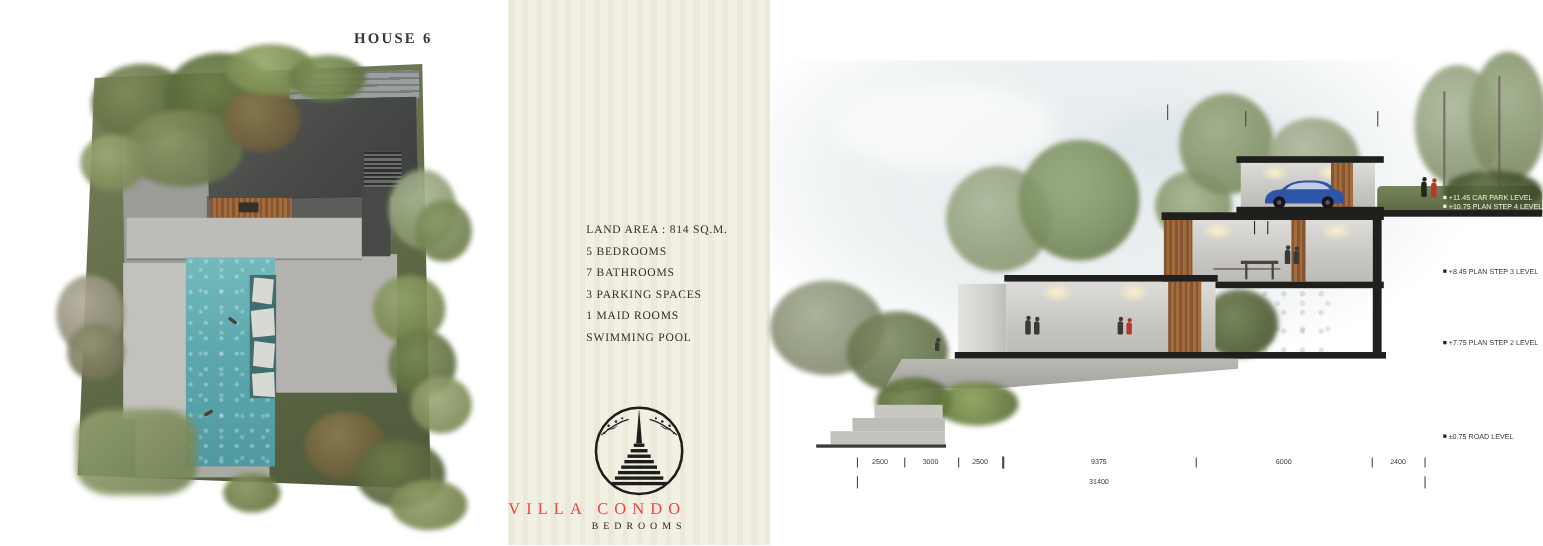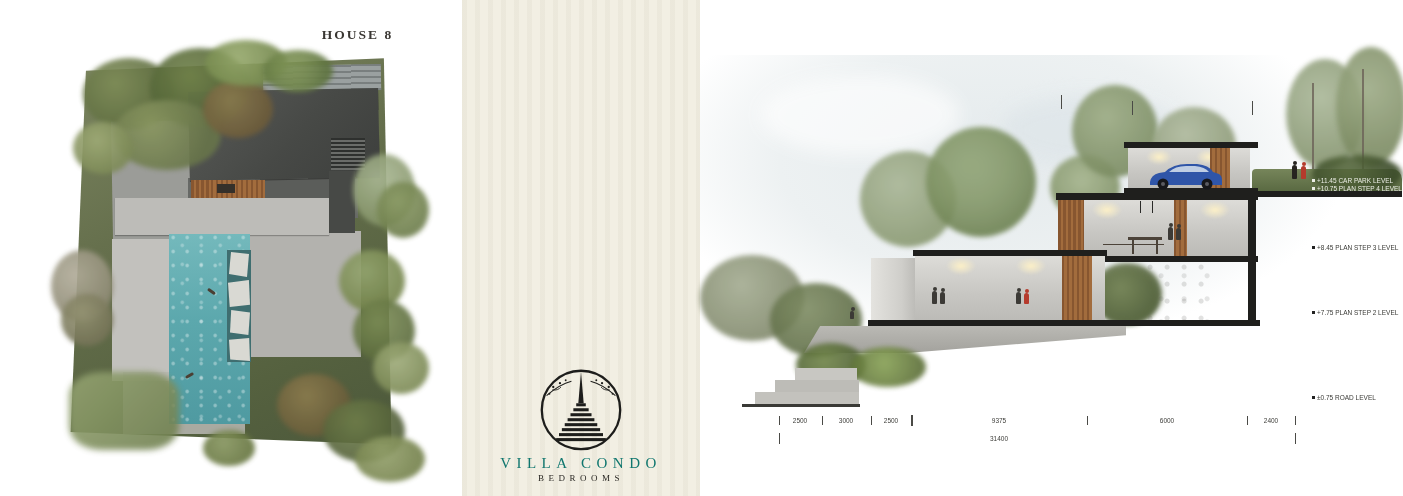--- a/index.html
+++ b/index.html
@@ -25,22 +25,22 @@
 
   
   .band{left:462px;top:0;width:238px;height:496px;background:#f2efe3;
         background-image:repeating-linear-gradient(90deg,rgba(120,110,80,.05) 0 5px,rgba(0,0,0,0) 5px 13px);}
   .ov-head{left:462px;top:172px;width:238px;text-align:center;font-size:12.5px;font-weight:bold;
            letter-spacing:3px;color:#262420;}
   .orn{font-family:"DejaVu Sans", sans-serif;font-size:13px;font-weight:bold;letter-spacing:0;vertical-align:-1px;}
   .specs{left:533px;top:204px;width:160px;font-size:10.5px;letter-spacing:.7px;color:#33302b;}
   .specs div{margin-bottom:8.6px;}
   .logo-wrap{left:462px;top:365px;width:238px;text-align:center;}
-  .brand-name{left:462px;top:455px;width:238px;text-align:center;font-size:15px;
-              letter-spacing:5.5px;color:#0f766e;}
+  .brand-name{left:462px;top:455px;width:238px;text-align:left;font-size:15px;
+              letter-spacing:5.5px;color:#ef4444;}
   .brand-country{left:462px;top:473px;width:238px;text-align:center;font-size:9px;
                  letter-spacing:4.5px;color:#2a2824;}
 
   
   .sect{left:700px;top:55px;width:703px;height:420px;}
   .slab{position:absolute;background:#1f1f1d;}
   .interior{position:absolute;background:linear-gradient(180deg,#dddcd8 0%,#c7c6c2 60%,#bcbbb7 100%);}
   .glow{position:absolute;border-radius:50%;background:radial-gradient(closest-side,rgba(255,242,198,.95),rgba(255,242,198,0));filter:blur(1px);}
   .wood{position:absolute;background:repeating-linear-gradient(90deg,#875630 0 2.5px,#a26c3d 2.5px 5px);}
   .person{position:absolute;width:5px;height:11px;background:#3c3a36;border-radius:2.5px 2.5px 1px 1px;}
@@ -52,21 +52,21 @@
   .lvl{position:absolute;font-family:"Liberation Sans",sans-serif;font-size:6.5px;color:#3a3a36;white-space:nowrap;}
   .lvl .mk{display:inline-block;width:3px;height:3px;background:#222;margin-right:2px;vertical-align:1px;}
   .lvl.onhill{color:#eceee6;} .lvl.onhill .mk{background:#eceee6;}
   .stone{position:absolute;background:#d9d9d3;}
 </style>
 </head>
 <body>
 
 <div class="page">
 
-  <div class="a house-title">HOUSE 8</div>
+  <div class="a house-title">HOUSE 6</div>
 
   <div class="a plan">
     <div class="a plot"></div>
 
     <div class="a" style="left:208px;top:23px;width:118px;height:26px;background:#9aa0a0;background-image:repeating-linear-gradient(180deg,rgba(60,65,65,.35) 0 2px,transparent 2px 6px);transform:rotate(-1deg);"></div>
     <div class="a" style="left:57px;top:79px;width:80px;height:120px;background:#9b9c98;transform:rotate(-1deg);"></div>
     <div class="a" style="left:192px;top:189px;width:114px;height:126px;background:#b3b2ae;"></div>
     <div class="a" style="left:57px;top:197px;width:58px;height:142px;background:#c2c1bd;"></div>
     <div class="a" style="left:68px;top:330px;width:122px;height:62px;background:#b8b7b3;opacity:.85;"></div>
 
@@ -106,20 +106,28 @@
     <div class="b" style="left:6px;top:252px;width:52px;height:52px;background:radial-gradient(circle at 40% 35%,#949372,#767458 70%);"></div>
     <div class="b" style="left:222px;top:332px;width:74px;height:62px;background:radial-gradient(circle at 40% 35%,#8c7c4e,#6a5d3a 70%);"></div>
     <div class="b" style="left:268px;top:358px;width:82px;height:62px;background:radial-gradient(circle at 40% 35%,#6f7e4a,#525f38 70%);"></div>
     <div class="b" style="left:300px;top:394px;width:70px;height:46px;background:radial-gradient(circle at 40% 35%,#93a06a,#75824c 70%);"></div>
     <div class="b" style="left:148px;top:388px;width:52px;height:36px;background:radial-gradient(circle at 40% 35%,#84935c,#66753f 70%);"></div>
   </div>
 
   <div class="a band"></div>
 
 
+  <div class="a specs">
+    <div>LAND AREA : 814 SQ.M.</div>
+    <div>5 BEDROOMS</div>
+    <div>7 BATHROOMS</div>
+    <div>3 PARKING SPACES</div>
+    <div>1 MAID ROOMS</div>
+    <div>SWIMMING POOL</div>
+  </div>
 
   <div class="a logo-wrap">
     <svg width="116" height="88" viewBox="0 0 120 92">
       <circle cx="60" cy="47" r="41" fill="none" stroke="#1d1d1b" stroke-width="2.4"></circle>
       <polygon points="60,7 57.2,40 62.8,40" fill="#1d1d1b"></polygon>
       <rect x="55" y="40" width="10" height="3.2" fill="#1d1d1b"></rect>
       <rect x="52" y="45.2" width="16" height="3.2" fill="#1d1d1b"></rect>
       <rect x="49" y="50.4" width="22" height="3.2" fill="#1d1d1b"></rect>
       <rect x="46" y="55.6" width="28" height="3.2" fill="#1d1d1b"></rect>
       <rect x="43" y="60.8" width="34" height="3.2" fill="#1d1d1b"></rect>

